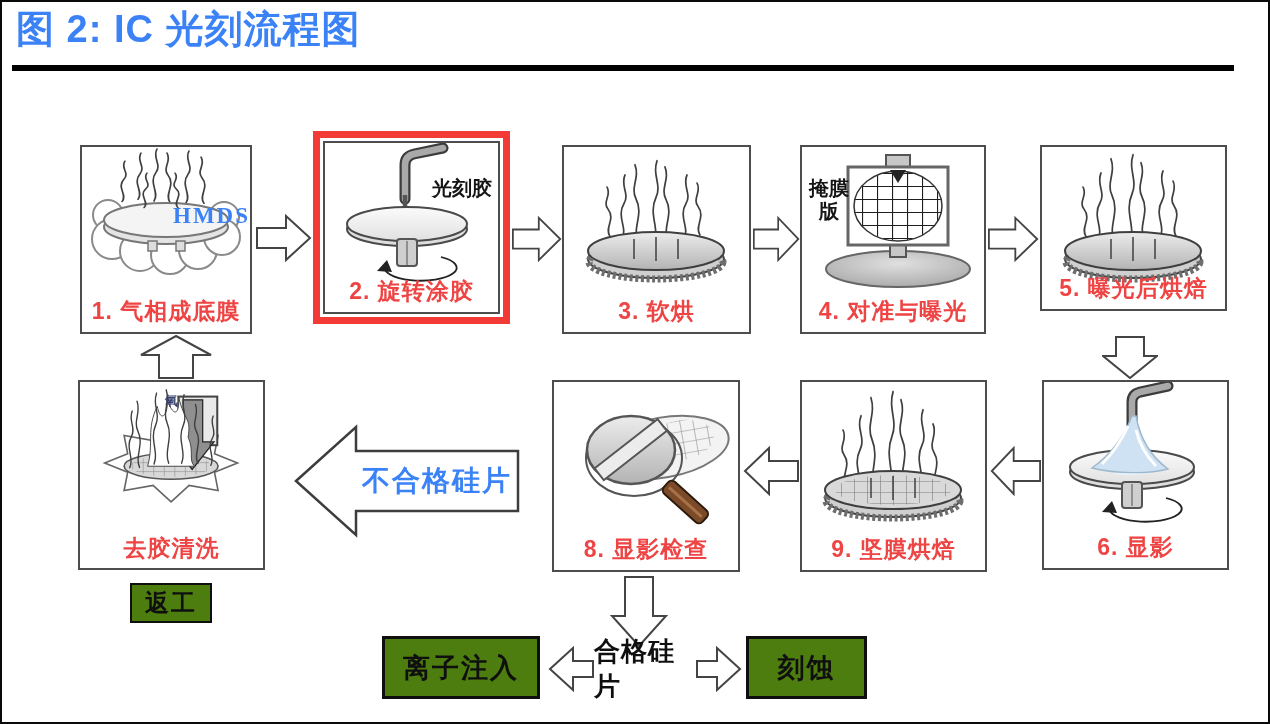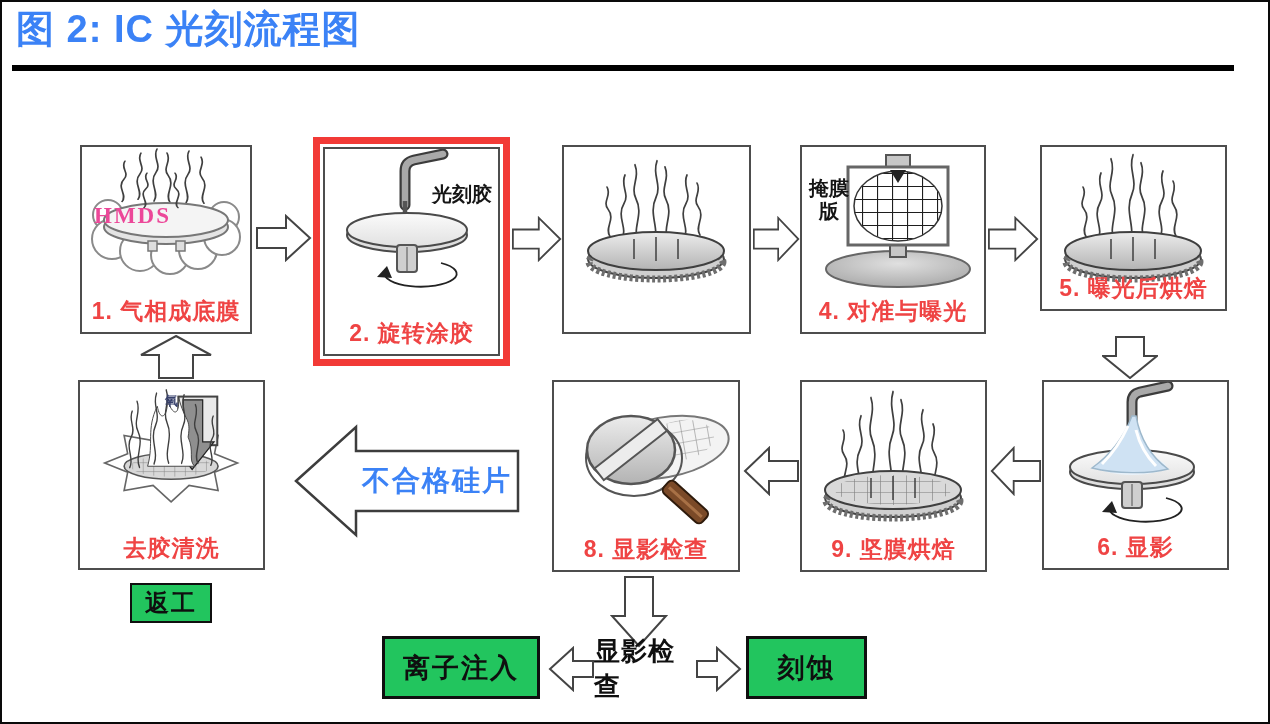--- a/index.html
+++ b/index.html
@@ -21,27 +21,27 @@
     position:absolute;border:7px solid #f23a36;padding:3px;box-sizing:border-box;background:#fff;
   }
   .hl-wrap .box{position:relative;left:0;top:0;width:100%;height:100%;}
   .cap{
     position:absolute;left:0;right:0;bottom:5px;text-align:center;
     font-size:23px;font-weight:700;color:#ef4444;letter-spacing:1px;white-space:nowrap;
   }
   .cap2{bottom:33px;}
   .cap3{bottom:4px;}
   .lbl{position:absolute;font-weight:700;color:#151515;}
-  .lbl-hmds{left:0;right:0;top:56px;text-align:left;font-family:"Liberation Serif","DejaVu Serif",serif;font-size:23px;letter-spacing:2px;color:#ec4899;margin-left:12px;}
+  .lbl-hmds{left:0;right:0;top:56px;text-align:right;font-family:"Liberation Serif","DejaVu Serif",serif;font-size:23px;letter-spacing:2px;color:#3b82f6;margin-left:12px;}
   .lbl-resist{right:6px;top:32px;font-size:20px;}
   .lbl-uv{left:0;right:0;top:4px;text-align:center;font-size:25px;font-family:"Liberation Serif","DejaVu Serif",serif;}
   .lbl-mask{left:3px;top:30px;width:48px;font-size:20px;line-height:1.15;text-align:center;}
   .lbl-gas{left:0;right:0;top:10px;text-align:center;font-size:13px;color:#37406b;font-weight:700;}
   .txtbox{
-    position:absolute;background:#22c55e;border:3px solid #0f0f0f;box-sizing:border-box;
+    position:absolute;background:#4d7c0f;border:3px solid #0f0f0f;box-sizing:border-box;
     display:flex;align-items:center;justify-content:center;
     font-size:27px;font-weight:700;color:#0f0f0f;letter-spacing:2px;
   }
   .rework{border-width:2px;font-size:24px;}
   .qualified{
     position:absolute;display:flex;align-items:center;justify-content:center;
     font-size:26px;font-weight:700;color:#0f0f0f;letter-spacing:1px;
   }
   .bigarrow-text{
     position:absolute;left:68px;top:30px;width:150px;height:54px;
@@ -102,21 +102,21 @@
       <ellipse cx="84" cy="73" rx="62" ry="17" fill="#f4f4f4" stroke="#777" stroke-width="2"></ellipse>
       <rect x="66" y="94" width="9" height="10" fill="#ddd" stroke="#777" stroke-width="1.5"></rect>
       <rect x="94" y="94" width="9" height="10" fill="#ddd" stroke="#777" stroke-width="1.5"></rect>
       <use href="#squig" transform="translate(62,26) scale(1,0.6)"></use>
       <use href="#squig" transform="translate(96,26) scale(-1,0.6)"></use>
     </svg>
     <div class="lbl lbl-hmds">HMDS</div>
     <div class="cap">1. 气相成底膜</div>
   </div>
 
-  <div class="hl-wrap" style="left:311px;top:135px;width:197px;height:229px;">
+  <div class="hl-wrap" style="left:311px;top:129px;width:197px;height:193px;">
     <div class="box">
       <svg class="draw" width="173" height="140" viewBox="0 0 173 140">
         <path d="M80,56 L80,22 Q80,13 89,11 L118,5" fill="none" stroke="#3c3c3c" stroke-width="11" stroke-linecap="round"></path>
         <path d="M80,56 L80,22 Q80,13 89,11 L118,5" fill="none" stroke="#a9a9a9" stroke-width="6.5" stroke-linecap="round"></path>
         <line x1="80" y1="52" x2="80" y2="66" stroke="#555" stroke-width="4.5"></line>
         <ellipse cx="82" cy="86" rx="60" ry="17" fill="#dedede" stroke="#4a4a4a" stroke-width="2"></ellipse>
         <ellipse cx="82" cy="81" rx="60" ry="17" fill="url(#diskLight)" stroke="#4a4a4a" stroke-width="2"></ellipse>
         <rect x="72" y="96" width="20" height="27" rx="3" fill="#cfcfcf" stroke="#555" stroke-width="2"></rect>
         <line x1="82" y1="98" x2="82" y2="122" stroke="#8f8f8f" stroke-width="2"></line>
         <path d="M116,114 a36,13 0 1 1 -56,9" fill="none" stroke="#222" stroke-width="1.8"></path>
@@ -136,20 +136,21 @@
       <use href="#squig" transform="translate(120,28) scale(1,1.1)"></use>
       <use href="#squig" transform="translate(136,36) scale(-1,0.9)"></use>
       <use href="#squig" transform="translate(46,40) scale(-1,0.85)"></use>
       <ellipse cx="92" cy="112" rx="68" ry="19" fill="#cfcfcf" stroke="#444" stroke-width="2"></ellipse>
       <ellipse cx="92" cy="115" rx="67" ry="17" fill="none" stroke="#6e6e6e" stroke-width="7" stroke-dasharray="3,2.6"></ellipse>
       <ellipse cx="92" cy="104" rx="68" ry="19" fill="url(#diskGrad)" stroke="#3f3f3f" stroke-width="2"></ellipse>
       <line x1="70" y1="92" x2="70" y2="112" stroke="#3f3f3f" stroke-width="1.5"></line>
       <line x1="92" y1="90" x2="92" y2="114" stroke="#3f3f3f" stroke-width="1.5"></line>
       <line x1="114" y1="92" x2="114" y2="112" stroke="#3f3f3f" stroke-width="1.5"></line>
     </svg>
+    <div class="cap">3. 软烘</div>
   </div>
 
   <div class="box" style="left:798px;top:143px;width:186px;height:189px;">
     <svg class="draw" width="182" height="142" viewBox="0 0 182 142">
       <ellipse cx="96" cy="122" rx="72" ry="18" fill="url(#baseGrad)" stroke="#666" stroke-width="2"></ellipse>
       <rect x="88" y="96" width="16" height="14" fill="#c7c7c7" stroke="#555" stroke-width="2"></rect>
       <rect x="84" y="8" width="24" height="16" fill="#c7c7c7" stroke="#555" stroke-width="2"></rect>
       <rect x="46" y="20" width="100" height="78" fill="#fff" stroke="#666" stroke-width="3"></rect>
       <ellipse cx="96" cy="59" rx="44" ry="35" fill="url(#gridBold)" stroke="#333" stroke-width="1.5"></ellipse>
       <path d="M88,23 L104,23 L96,36 Z" fill="#222"></path>
@@ -299,21 +300,21 @@
 
   <div class="txtbox" style="left:380px;top:634px;width:158px;height:63px;">
     <span>离子注入</span>
   </div>
 
   <svg class="abs" style="left:546px;top:644px;" width="46" height="46" viewBox="0 0 46 46">
     <polygon points="45,15 25,15 25,2 2,23 25,44 25,31 45,31" fill="#fff" stroke="#444" stroke-width="2"></polygon>
   </svg>
 
   <div class="qualified" style="left:592px;top:648px;width:106px;height:38px;">
-    <span>显影检查</span>
+    <span>合格硅片</span>
   </div>
 
   <svg class="abs" style="left:694px;top:644px;" width="46" height="46" viewBox="0 0 46 46">
     <polygon points="1,15 21,15 21,2 44,23 21,44 21,31 1,31" fill="#fff" stroke="#444" stroke-width="2"></polygon>
   </svg>
 
   <div class="txtbox" style="left:744px;top:634px;width:121px;height:63px;">
     <span>刻蚀</span>
   </div>
 

